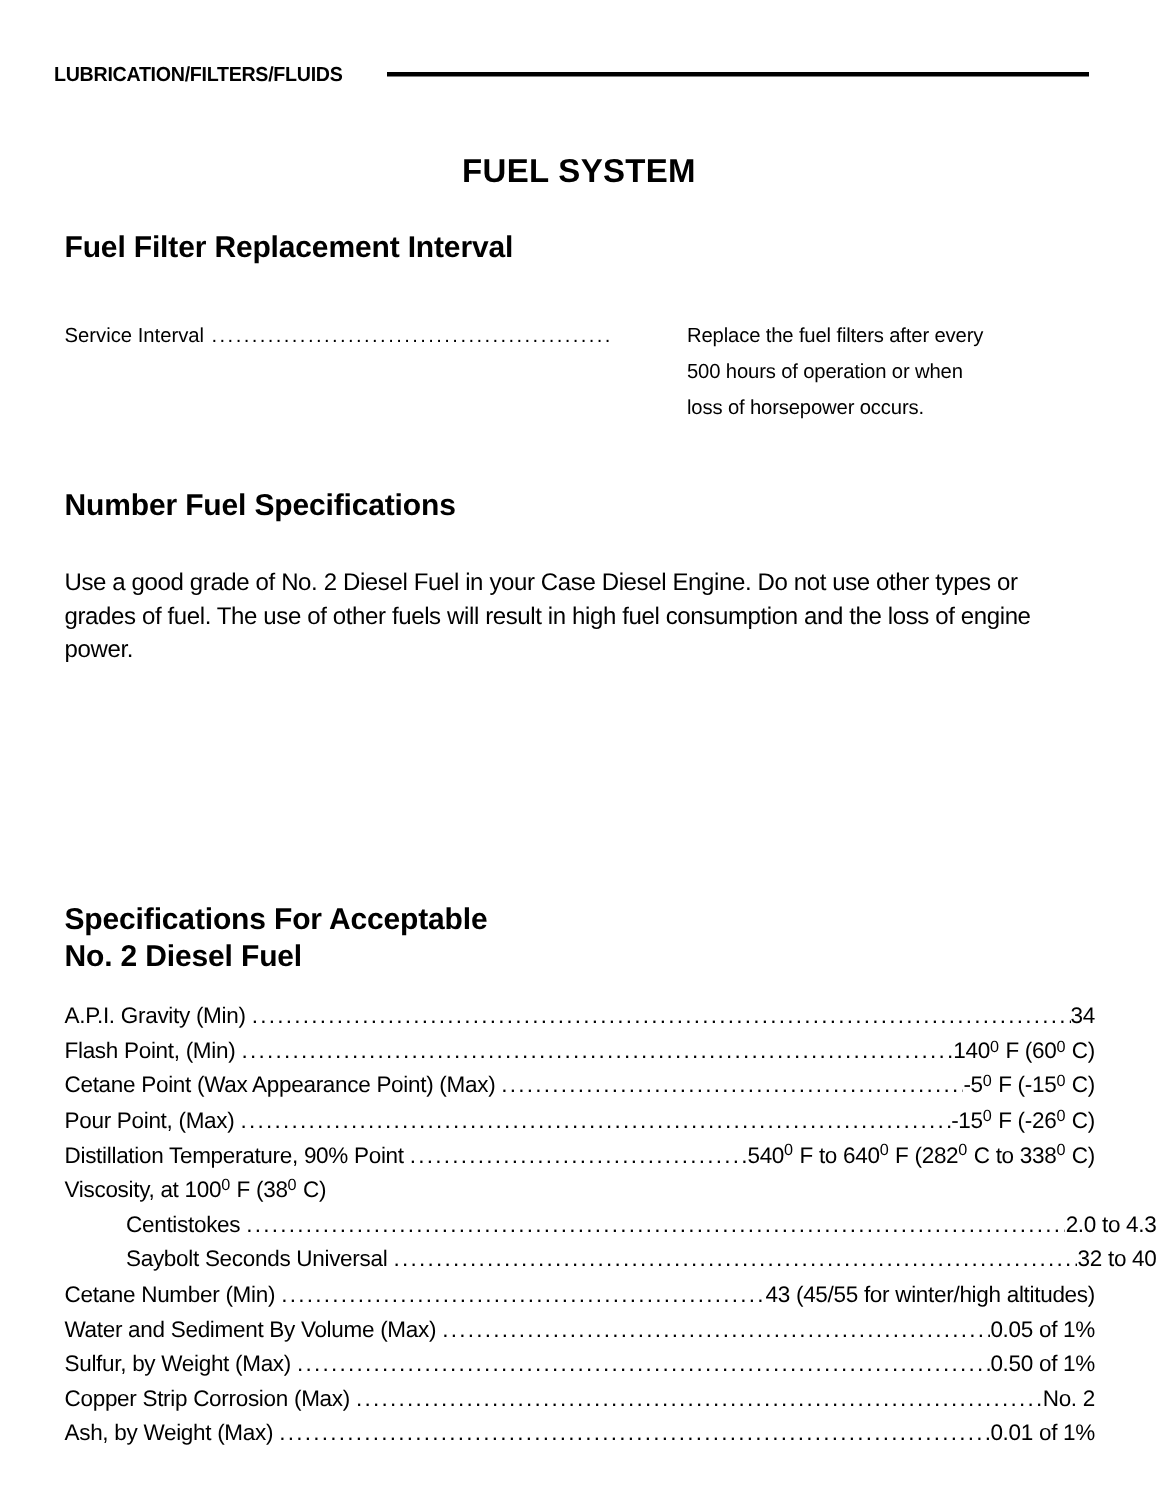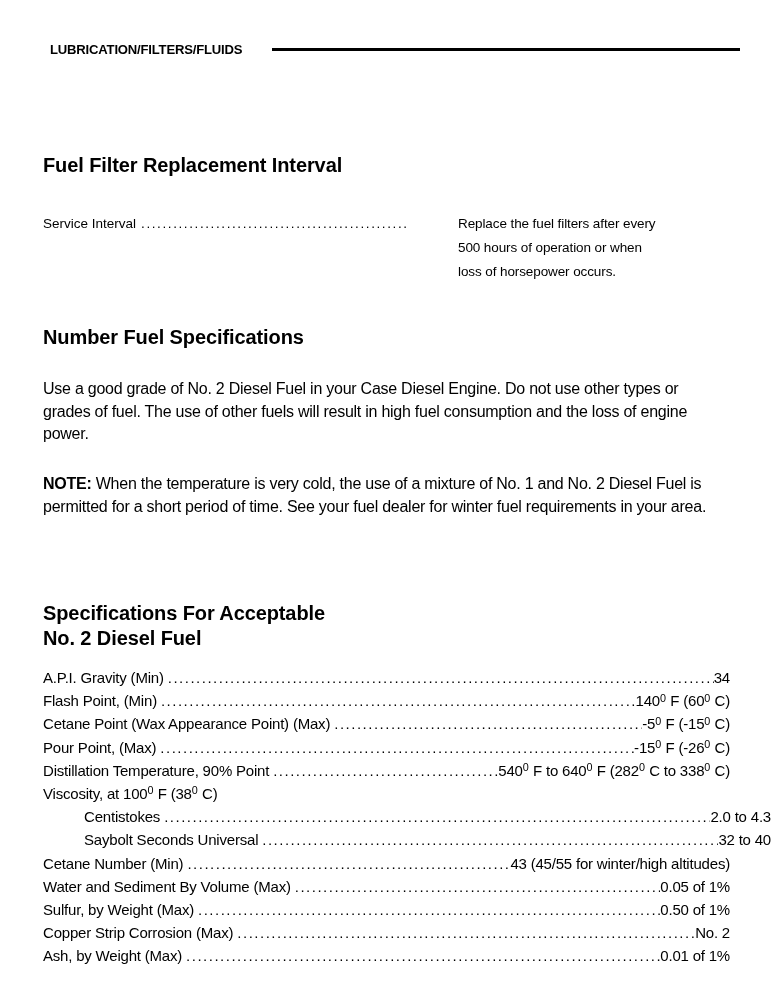--- a/index.html
+++ b/index.html
@@ -19,21 +19,21 @@
   .page {
     position: absolute;
     left: 0; top: 0;
     width: 772px;
     height: 1000px;
   }
 
   
   .running-header {
     position: absolute;
-    left: 50px;
+    left: 36px;
     top: 40px;
     width: 690px;
     height: 20px;
     display: flex;
     align-items: center;
     gap: 24px;
   }
   .running-header .rh-text {
     font-size: 13.5px;
     font-weight: bold;
@@ -171,43 +171,40 @@
 </head>
 <body>
 
 <div class="page">
 
   <div class="running-header">
     <span class="rh-text">LUBRICATION/FILTERS/FLUIDS</span>
     <span class="rh-rule"></span>
   </div>
 
+  <div class="doc-title">FUEL SYSTEM</div>
 
   <div class="h2 h2-interval">Fuel Filter Replacement Interval</div>
 
   <div class="service-row">
     <div class="service-label-line">
       <span class="lbl">Service Interval</span>
       <span class="leader">..................................................</span>
     </div>
     <div class="service-value">
       <div>Replace the fuel filters after every</div>
       <div>500 hours of operation or when</div>
       <div>loss of horsepower occurs.</div>
     </div>
   </div>
 
   <div class="h2 h2-diesel">Number Fuel Specifications</div>
 
   <div class="para para-1">Use a good grade of No. 2 Diesel Fuel in your Case Diesel Engine. Do not use other types or grades of fuel. The use of other fuels will result in high fuel consumption and the loss of engine power.</div>
 
-  <div class="para para-2">
-    <b>NOTE:</b>
-    <span>When the temperature is very cold, the use of a mixture of No. 1 and No. 2 Diesel Fuel is permitted for a short period of time. See your fuel dealer for winter fuel requirements in your area.</span>
-  </div>
 
   <div class="h2 h2-specs">
     <span>Specifications For Acceptable</span>
     <span class="ln2">No. 2 Diesel Fuel</span>
   </div>
 
   <div class="spec-list">
       <div class="spec-line">
         <span class="sp-label">A.P.I. Gravity (Min)</span>
         <span class="sp-leader">........................................................................................................................................................................................................</span>

